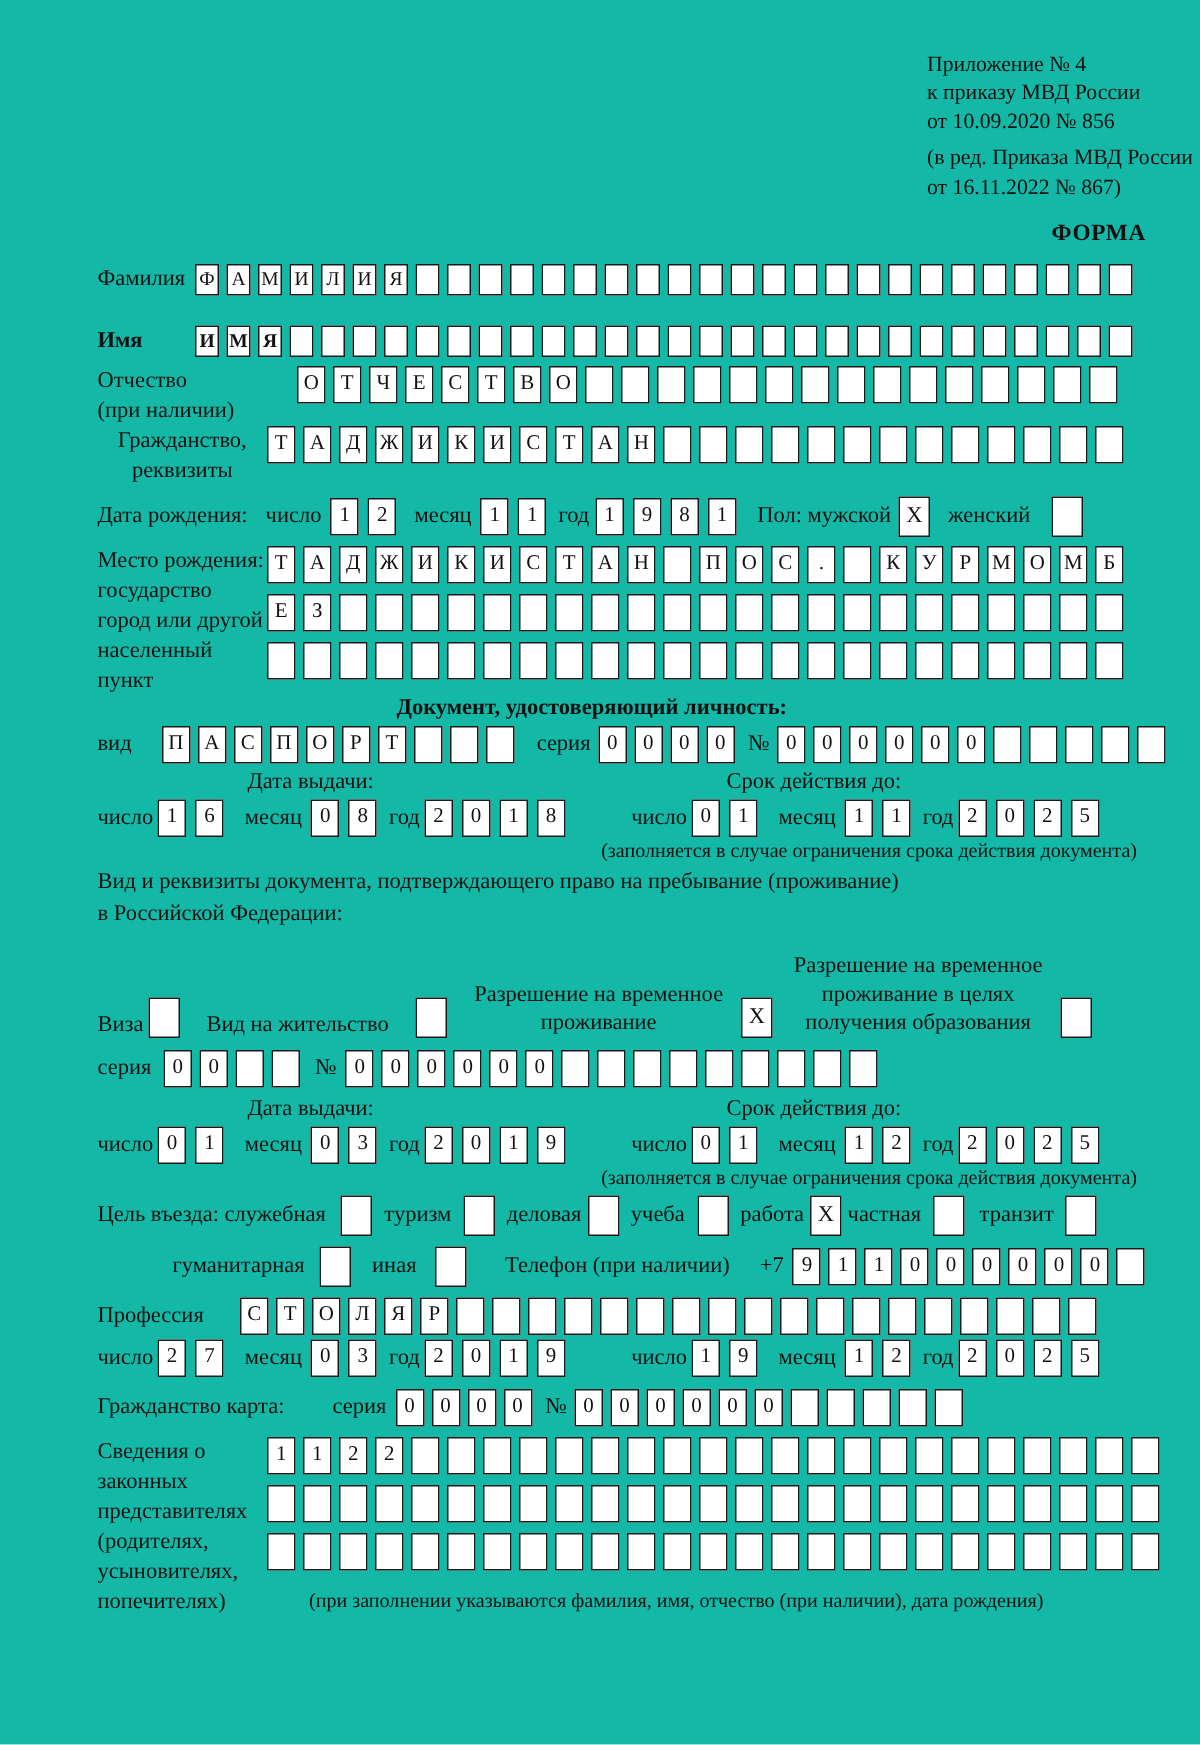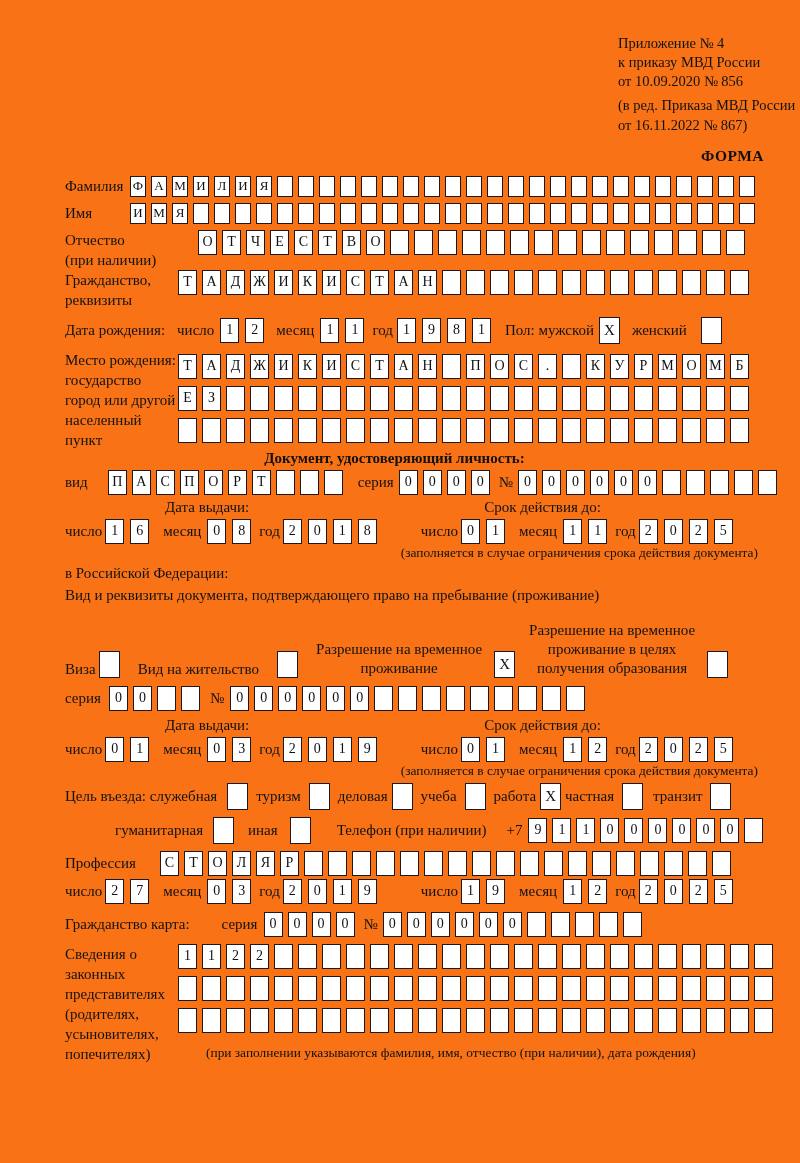--- a/index.html
+++ b/index.html
@@ -1,17 +1,17 @@
 <!DOCTYPE html>
 <html><head>
 <meta charset="utf-8">
 <style>
   html,body{margin:0;padding:0;background:#fff;}
   body{width:800px;height:1163px;font-family:"Liberation Serif",serif;color:#111;overflow:hidden;}
-  .page{position:relative;width:800px;height:1163px;box-sizing:border-box;padding-top:34px;background:#f97316;}
+  .page{position:relative;width:800px;height:1163px;box-sizing:border-box;padding-top:34px;background:#14b8a6;}
   .annex{margin-left:618px;width:182px;font-size:14.5px;line-height:1.32;}
   .annex div{white-space:nowrap;}
   .amendment{margin-top:5px;}
   .forma{text-align:right;padding-right:36px;font-weight:bold;font-size:15.5px;margin-top:12px;letter-spacing:.5px;}
   .title{text-align:center;font-weight:bold;font-size:16.5px;line-height:1.5;margin-top:14px;}
   .uline{display:inline-block;width:56px;height:14px;border-bottom:2px solid #222;margin-left:10px;}
   .sheading{text-align:center;font-weight:bold;font-size:15.2px;margin-top:22px;}
   #form-rows{margin-top:11px;padding-left:65px;padding-right:16px;font-size:15px;}
   .frow{display:flex;align-items:center;}
   .frow.top{align-items:flex-start;}
@@ -74,21 +74,21 @@
           <div class="cell sm"></div>
           <div class="cell sm"></div>
           <div class="cell sm"></div>
           <div class="cell sm"></div>
           <div class="cell sm"></div>
           <div class="cell sm"></div>
           <div class="cell sm"></div>
           <div class="cell sm"></div>
         </span>
       </div>
-      <div class="frow" style="margin-top: 6px;">
+      <div class="frow" style="margin-top: 20px; font-weight: bold;">
         <div class="flabel" style="width: 65px;">
           <div>Имя</div>
         </div>
         <span class="cells">
           <div class="cell sm">И</div>
           <div class="cell sm">М</div>
           <div class="cell sm">Я</div>
           <div class="cell sm"></div>
           <div class="cell sm"></div>
           <div class="cell sm"></div>
@@ -142,21 +142,21 @@
           <div class="cell md"></div>
           <div class="cell md"></div>
           <div class="cell md"></div>
           <div class="cell md"></div>
           <div class="cell md"></div>
           <div class="cell md"></div>
           <div class="cell md"></div>
           <div class="cell md"></div>
         </span>
       </div>
-      <div class="frow top" style="margin-top: 0px;">
+      <div class="frow top" style="margin-top: 0px; text-align: center;">
         <div class="flabel" style="width: 113px;">
           <div>Гражданство,</div>
           <div>реквизиты</div>
         </div>
         <span class="cells">
           <div class="cell md">Т</div>
           <div class="cell md">А</div>
           <div class="cell md">Д</div>
           <div class="cell md">Ж</div>
           <div class="cell md">И</div>
@@ -208,21 +208,21 @@
         </span>
         <span style="flex: 0 0 8px;"></span>
         <span class="ftext">Пол: мужской</span>
         <span style="flex: 0 0 5px;"></span>
         <div class="checkbox">X</div>
         <span style="flex: 0 0 12px;"></span>
         <span class="ftext">женский</span>
         <span style="flex: 0 0 14px;"></span>
         <div class="checkbox"></div>
       </div>
-      <div class="frow top" style="margin-top: 6px; align-items: flex-end;">
+      <div class="frow top" style="margin-top: 6px;">
         <div class="flabel" style="width: 113px;">
           <div>Место рождения:</div>
           <div>государство</div>
           <div>город или другой</div>
           <div>населенный пункт</div>
         </div>
         <div class="stack">
           <div class="cellrow">
             <span class="cells">
               <div class="cell md">Т</div>
@@ -402,25 +402,25 @@
         <span class="cells">
           <div class="cell dt">2</div>
           <div class="cell dt">0</div>
           <div class="cell dt">2</div>
           <div class="cell dt">5</div>
         </span>
       </div>
       <div class="frow note-right" style="margin-top: 1px;">
         <span class="ftext">(заполняется в случае ограничения срока действия документа)</span>
       </div>
+      <div class="frow" style="margin-top: 5px;">
+        <span class="ftext">Вид и реквизиты документа, подтверждающего право на пребывание (проживание)</span>
+      </div>
       <div class="frow" style="margin-top: 4px;">
         <span class="ftext">в Российской Федерации:</span>
-      </div>
-      <div class="frow" style="margin-top: 5px;">
-        <span class="ftext">Вид и реквизиты документа, подтверждающего право на пребывание (проживание)</span>
       </div>
       <div class="frow top" style="margin-top: 17px; align-items: flex-end;">
         <span class="ftext">Виза</span>
         <span style="flex: 0 0 3px;"></span>
         <div class="checkbox"></div>
         <span style="flex: 0 0 18px;"></span>
         <span class="ftext">Вид на жительство</span>
         <span style="flex: 0 0 18px;"></span>
         <div class="checkbox"></div>
         <span style="flex: 0 0 18px;"></span>

